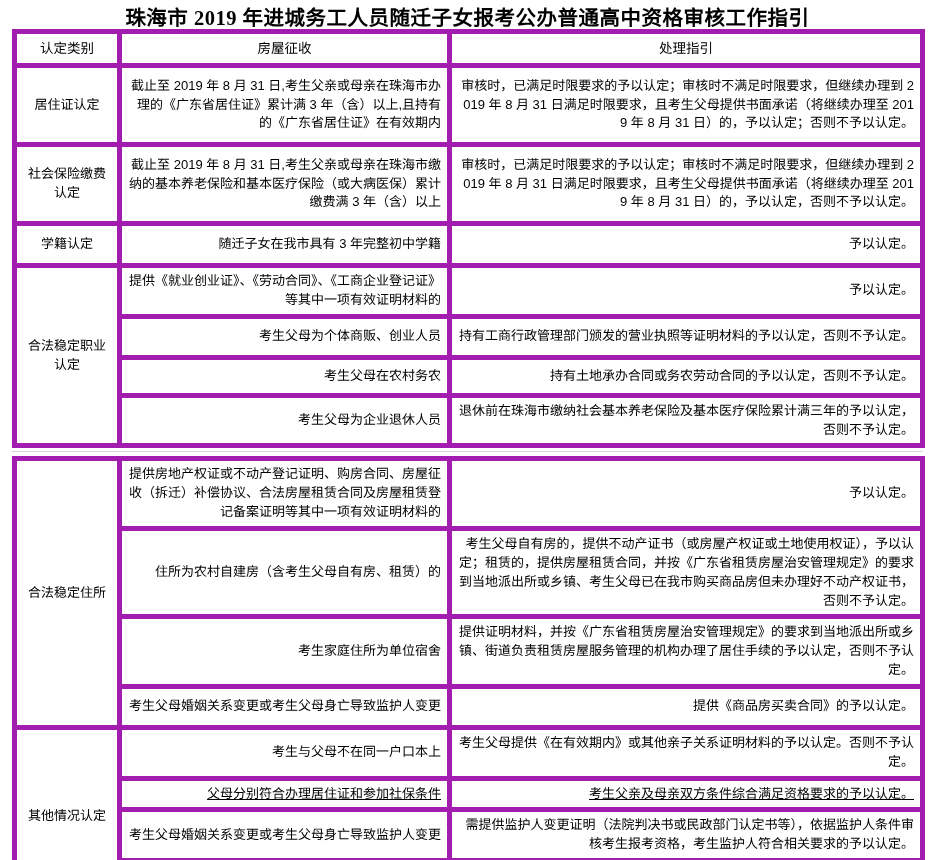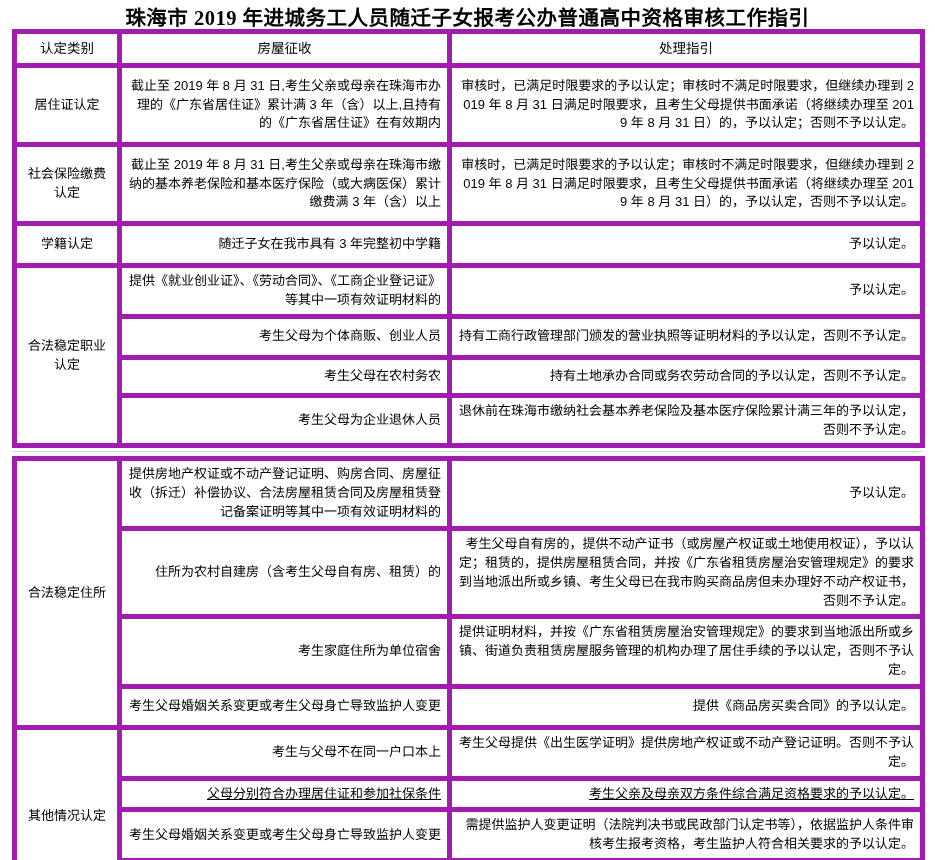--- a/index.html
+++ b/index.html
@@ -178,21 +178,21 @@
           <td class="guide">提供证明材料，并按《广东省租赁房屋治安管理规定》的要求到当地派出所或乡镇、街道负责租赁房屋服务管理的机构办理了居住手续的予以认定，否则不予认定。</td>
         </tr>
         <tr style="height:41px;">
           <td class="case">考生父母婚姻关系变更或考生父母身亡导致监护人变更</td>
           <td class="guide">提供《商品房买卖合同》的予以认定。</td>
         </tr>
 
         <tr style="height:37px;">
           <td class="cat" rowspan="4">其他情况认定</td>
           <td class="case">考生与父母不在同一户口本上</td>
-          <td class="guide">考生父母提供《出生医学证明》提供房地产权证或不动产登记证明。否则不予认定。</td>
+          <td class="guide">考生父母提供《在有效期内》或其他亲子关系证明材料的予以认定。否则不予认定。</td>
         </tr>
         <tr style="height:28px;text-decoration:underline;">
           <td class="case">父母分别符合办理居住证和参加社保条件</td>
           <td class="guide">考生父亲及母亲双方条件综合满足资格要求的予以认定。</td>
         </tr>
         <tr style="height:50px;">
           <td class="case">考生父母婚姻关系变更或考生父母身亡导致监护人变更</td>
           <td class="guide">需提供监护人变更证明（法院判决书或民政部门认定书等），依据监护人条件审核考生报考资格，考生监护人符合相关要求的予以认定。</td>
         </tr>
         <tr style="height:45px;">

